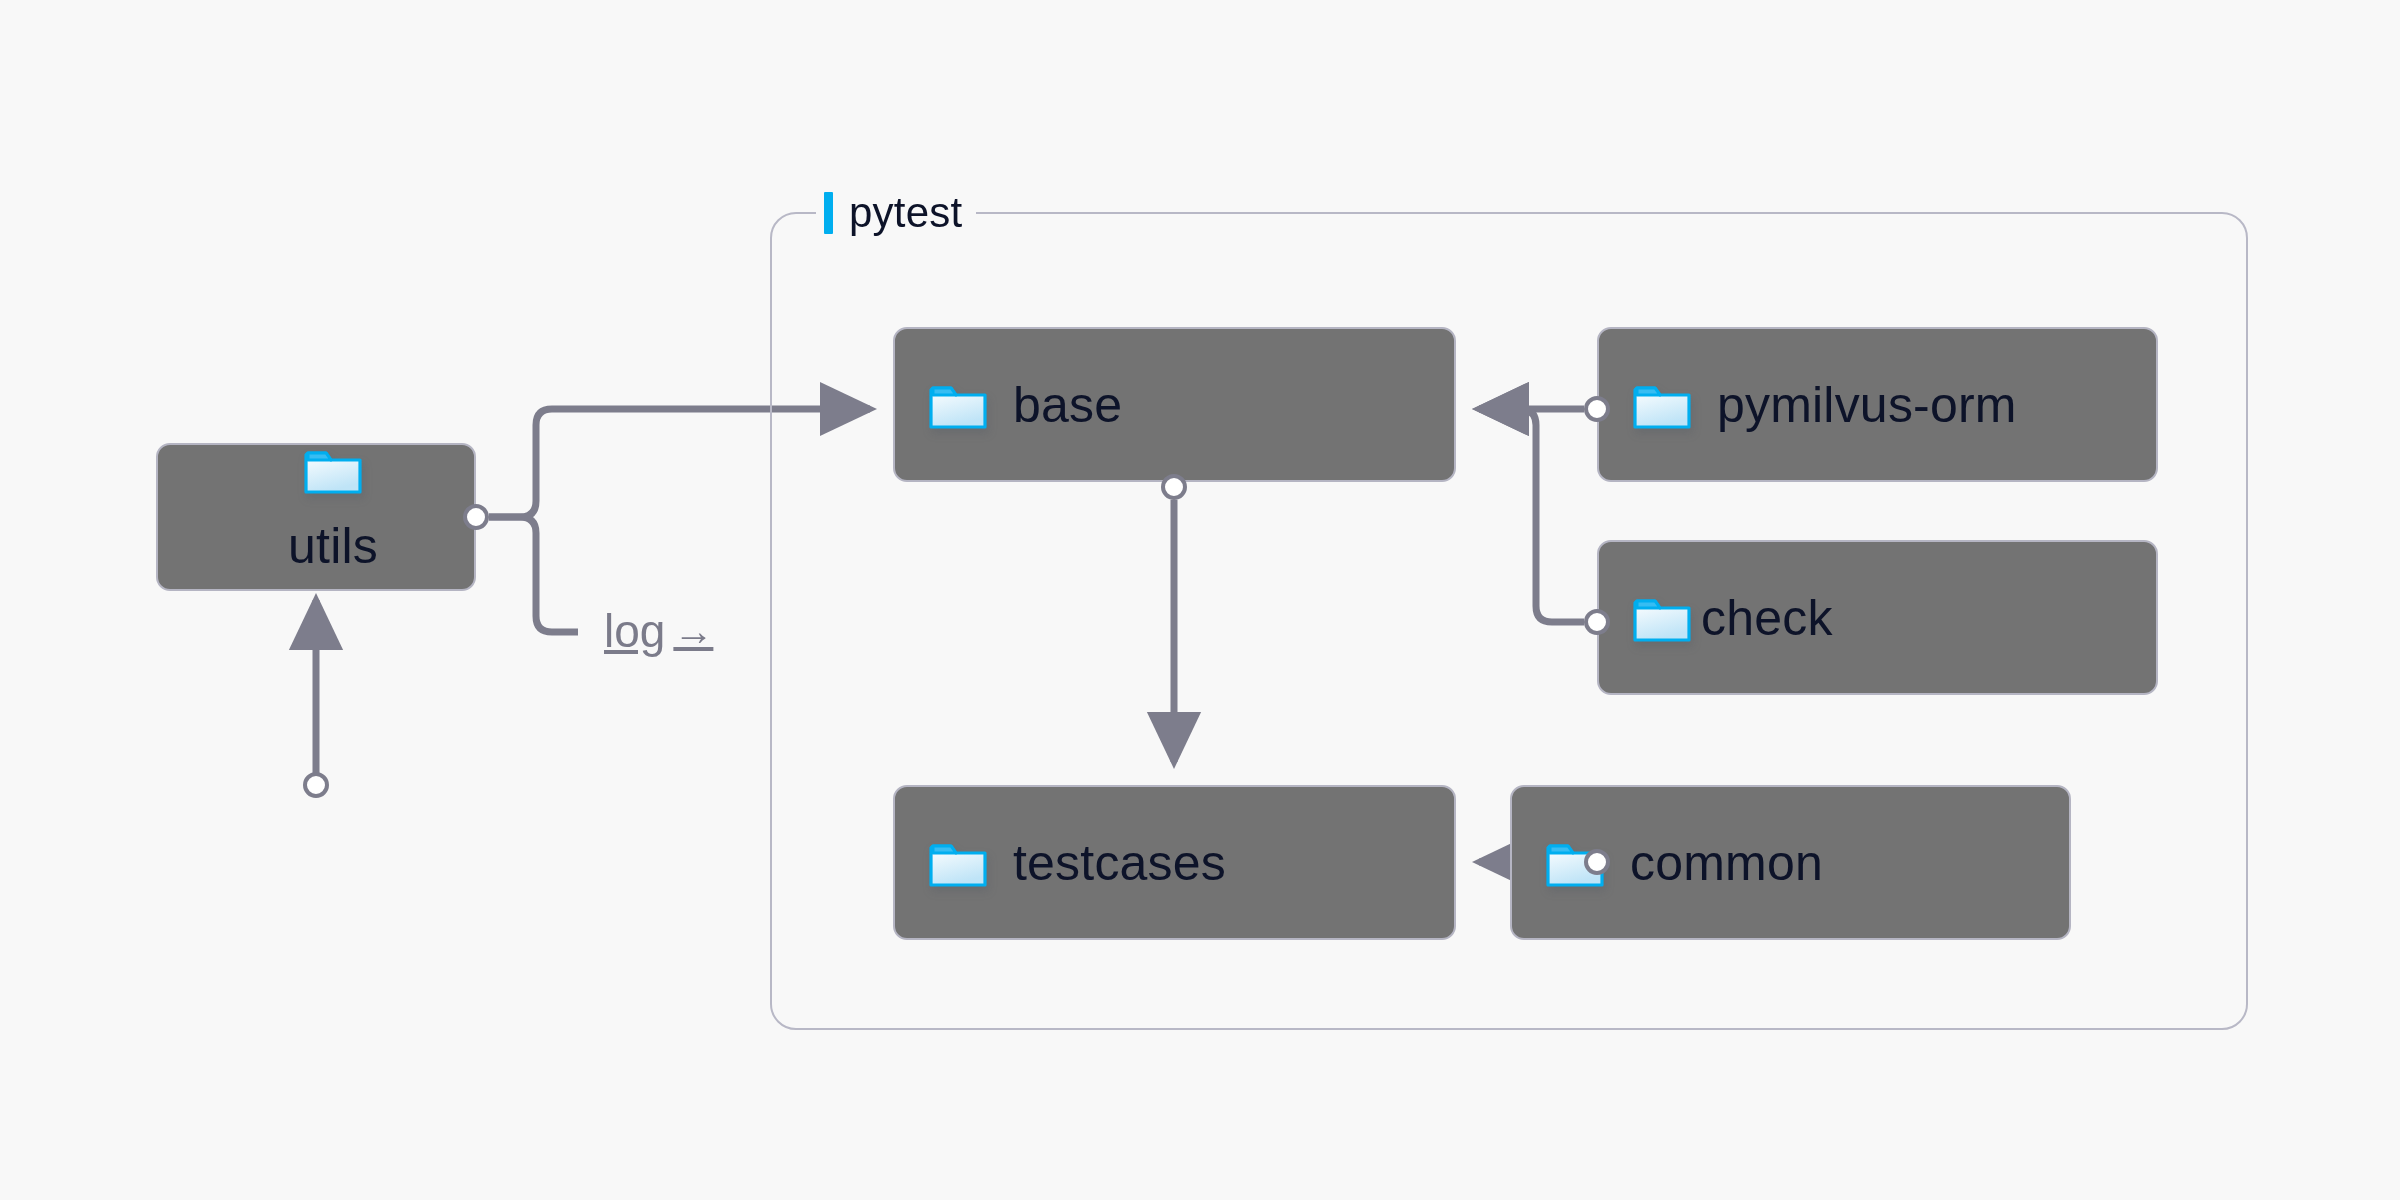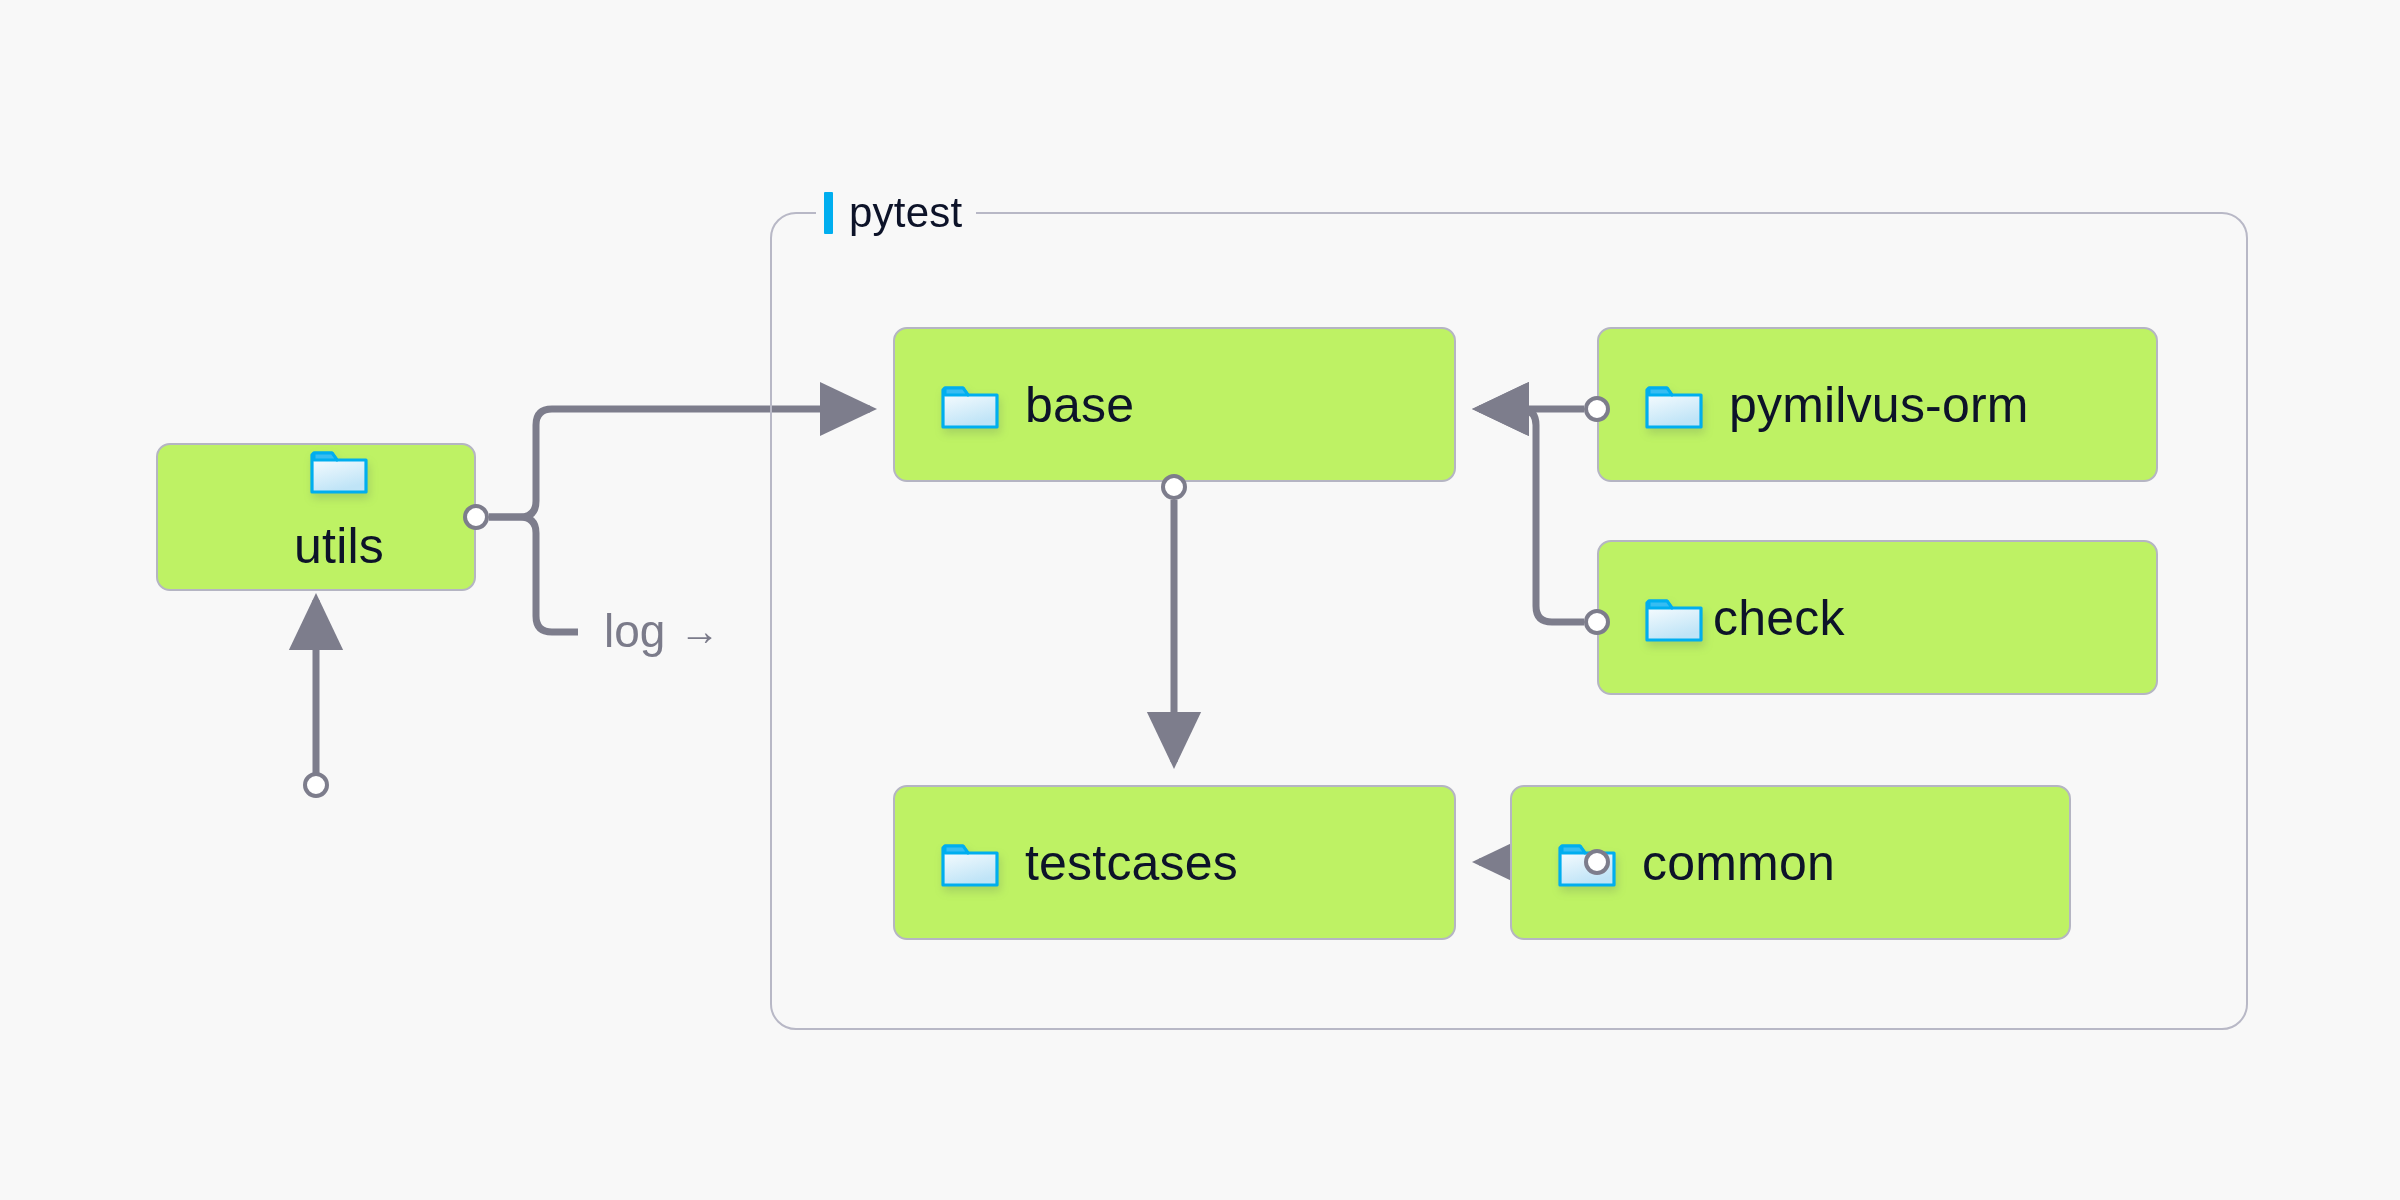--- a/index.html
+++ b/index.html
@@ -57,26 +57,26 @@
     color: #0d1329;
     letter-spacing: 0.2px;
     line-height: 1;
     white-space: nowrap;
   }
 
   
   .node {
     position: absolute;
     box-sizing: border-box;
-    background: #bef264;
+    background: #737373;
     border: 2px solid #b5b5c3;
     border-radius: 14px;
     display: flex;
     align-items: center;
-    padding-left: 46px;
+    padding-left: 34px;
     gap: 26px;
   }
   .node .label {
     font-size: 50px;
     color: #0d1329;
     line-height: 1;
     white-space: nowrap;
     letter-spacing: 0.2px;
   }
 
@@ -99,25 +99,26 @@
     background: #ffffff;
     border: 4px solid #7d7d8c;
     box-sizing: border-box;
   }
 
   
   .edge-label {
     position: absolute;
     display: flex;
     align-items: center;
-    gap: 14px;
+    gap: 8px;
     color: #7b7b8a;
     font-size: 46px;
     line-height: 1;
     white-space: nowrap;
+    text-decoration: underline;
   }
   .edge-label .arrow-glyph {
     font-size: 40px;
     line-height: 1;
     color: #7b7b8a;
   }
 </style>
 </head>
 <body>
 

